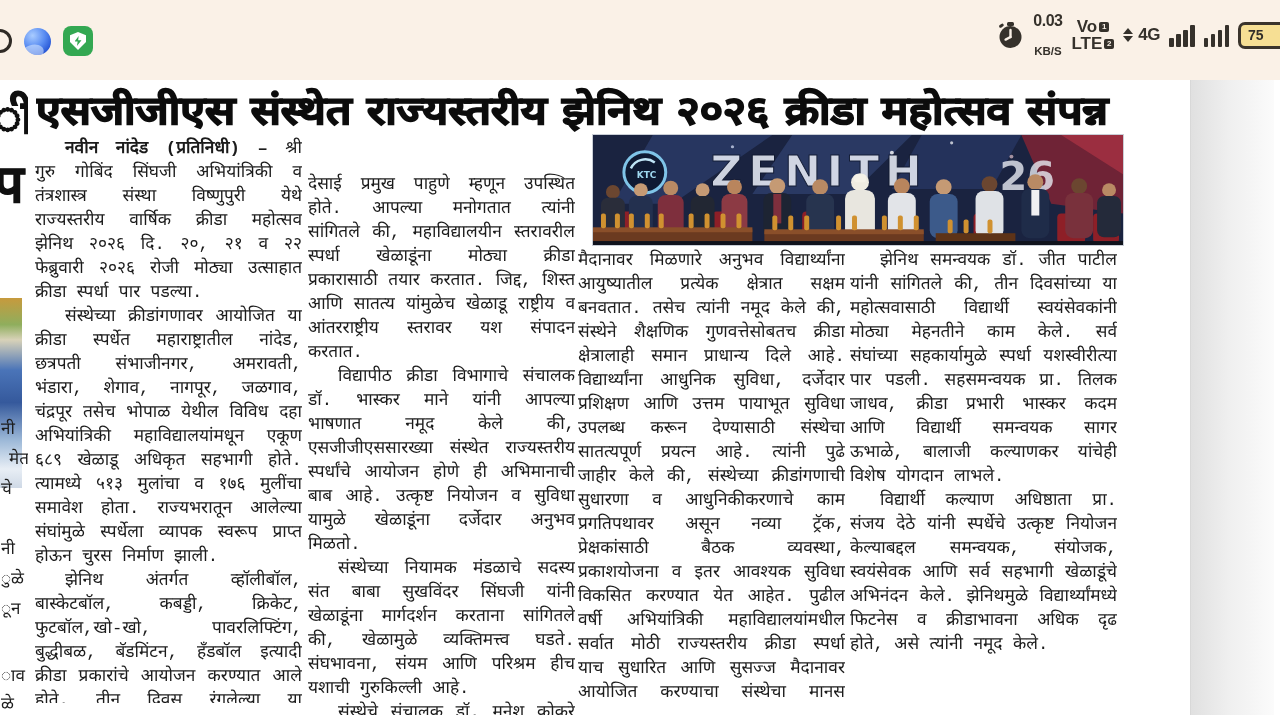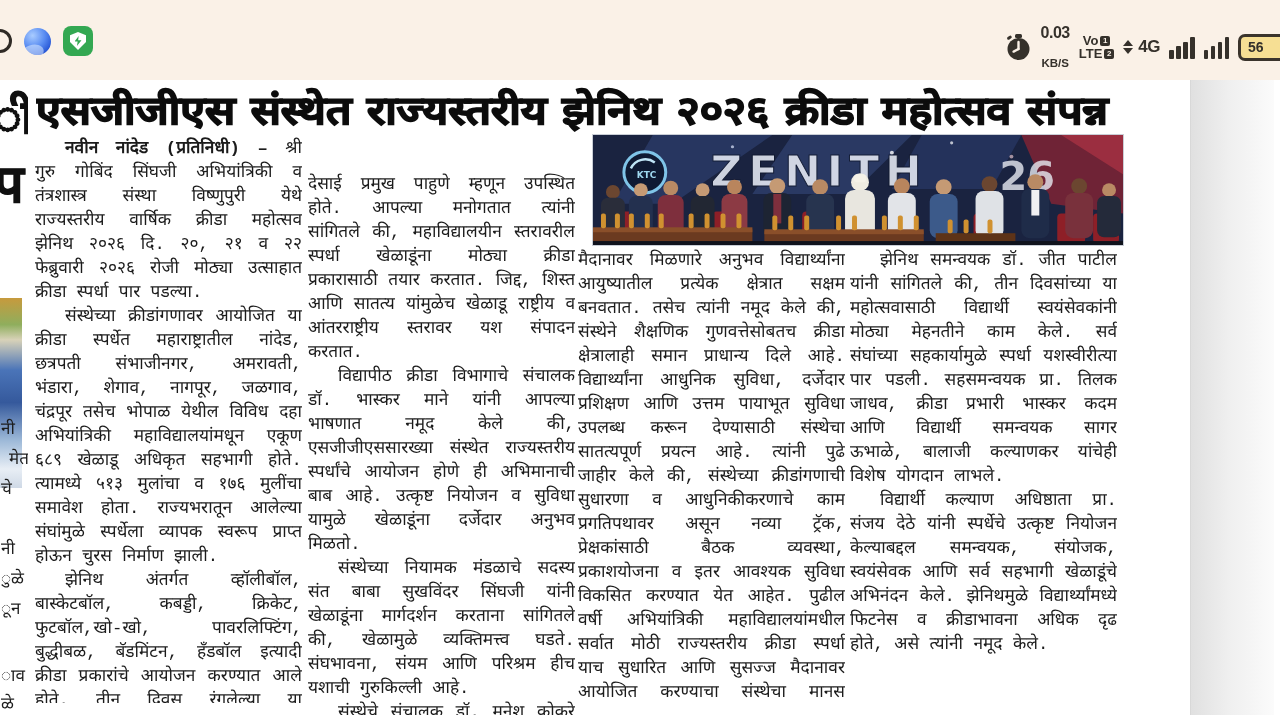--- a/index.html
+++ b/index.html
@@ -17,26 +17,26 @@
               background:radial-gradient(circle at 32% 28%, #a9ccff 0%, #5a8df2 45%, #2b5bd8 75%, #1d43ae 100%); position:relative; overflow:hidden;}
   .blue-orb::after{content:""; position:absolute; left:-4px; bottom:-6px; width:24px; height:16px;
               background:rgba(220,235,255,.55); border-radius:50%; transform:rotate(-18deg);}
   .green-shield { width:30px; height:30px; border-radius:8px; background:#33a852;
                   display:flex; align-items:center; justify-content:center; }
   .shield-glyph { width:16px; height:18px; background:#fff;
                   clip-path:polygon(50% 0,100% 18%,100% 55%,50% 100%,0 55%,0 18%);
                   display:flex; align-items:center; justify-content:center; }
   .bolt { width:7px; height:10px; background:#33a852; clip-path:polygon(60% 0,0 55%,45% 55%,35% 100%,100% 42%,52% 42%); }
 
-  .sb-right { position:absolute; right:0; top:24px; height:46px; display:flex; align-items:center; gap:9px; }
+  .sb-right { position:absolute; right:0; top:12px; height:46px; display:flex; align-items:center; gap:9px; }
   .clock-ico { width:27px; height:27px; }
   .stack { display:flex; flex-direction:column; align-items:center; line-height:1; color:#35312b; }
   .speed-val { font-size:16px; font-weight:bold; letter-spacing:-.5px;}
   .speed-unit { font-size:11.5px; font-weight:bold; margin-top:17px;}
-  .volte { font-size:13px; font-weight:bold; }
+  .volte { font-size:17px; font-weight:bold; }
   .volte-row { display:flex; align-items:center; gap:2px; line-height:1; }
   .sim-box { width:10px; height:10px; background:#35312b; color:#faf1e7; font-size:8px; font-weight:bold;
              display:flex; align-items:center; justify-content:center; border-radius:2px; }
   .updown { display:flex; flex-direction:column; gap:2px; margin-right:-4px;}
   .tri-up { width:0; height:0; border-left:5px solid transparent; border-right:5px solid transparent; border-bottom:6px solid #35312b; }
   .tri-dn { width:0; height:0; border-left:5px solid transparent; border-right:5px solid transparent; border-top:6px solid #35312b; }
   .netlabel { font-size:17px; font-weight:bold; color:#35312b; letter-spacing:-.5px;}
   .bars { display:flex; align-items:flex-end; gap:2.5px; height:24px; }
   .bars i { display:block; width:4.5px; background:#35312b; border-radius:1px; }
   .battery { position:relative; width:58px; height:27px; border:3px solid #3a342c; border-radius:7px;
@@ -124,21 +124,21 @@
           <i style="height:17px"></i>
           <i style="height:22px"></i>
       </div>
       <div class="bars">
         <i style="height:9px"></i>
           <i style="height:13px"></i>
           <i style="height:17px"></i>
           <i style="height:22px"></i>
       </div>
       <div class="battery">
-        <span>56</span>
+        <span>75</span>
       </div>
     </div>
   </div>
 
   <div class="paper">
 
     <div class="edge-shadow"></div>
 
     <div class="sliver">
       <div class="photofrag"></div>

